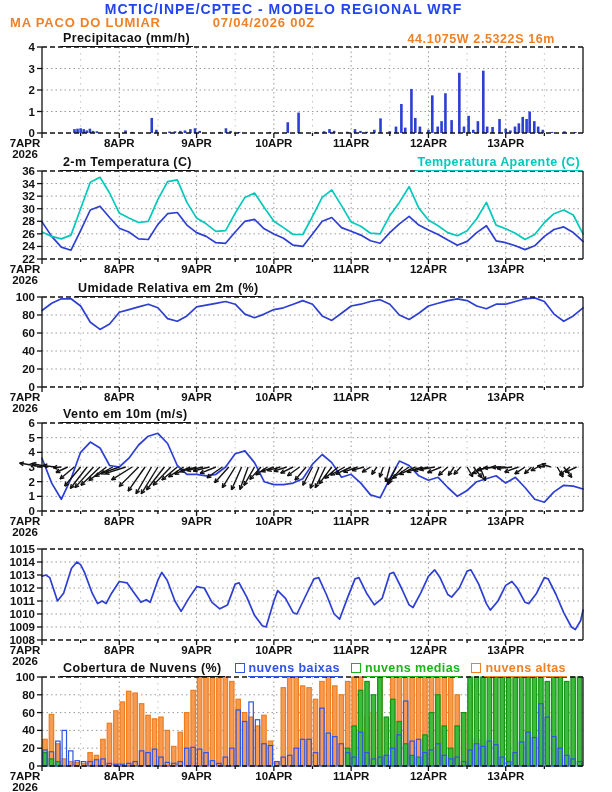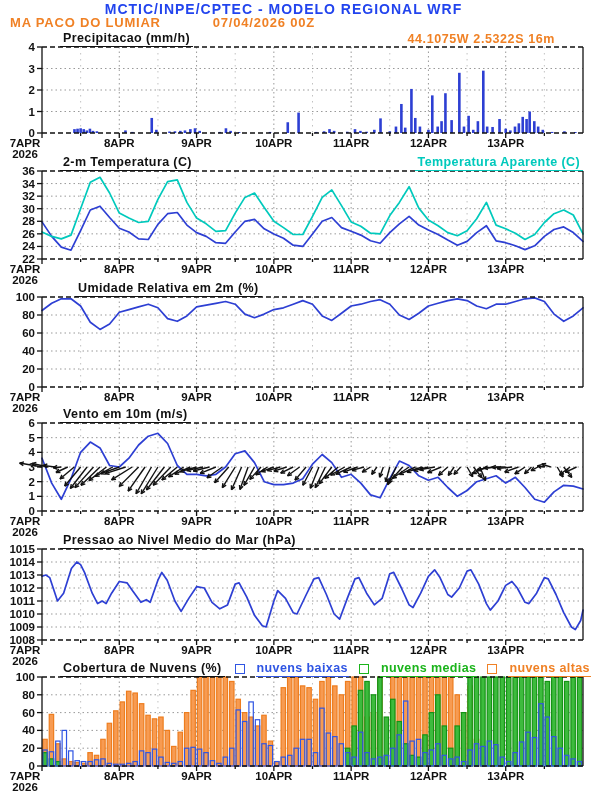--- a/index.html
+++ b/index.html
@@ -7,21 +7,21 @@
         font-family:"Liberation Sans",sans-serif;}
   .hdr1{position:absolute;top:1px;left:0;width:567px;text-align:center;
         font-size:14px;font-weight:bold;letter-spacing:1px;}
   .hdr2{position:absolute;top:15px;left:10px;font-size:13px;font-weight:bold;letter-spacing:0.8px;}
   .hdr2 .run{margin-left:52px;}
   .ptitle{position:absolute;height:16px;font-size:12.5px;font-weight:bold;letter-spacing:0.4px;
           color:#111;border-bottom:1.6px solid #111;padding:0 3px;line-height:15px;
           box-sizing:border-box;background:transparent;white-space:nowrap;}
   .coords{position:absolute;top:32px;right:57px;font-size:12.5px;font-weight:bold;letter-spacing:0.6px;}
   .cloudrow{position:absolute;left:60px;top:661px;display:flex;align-items:flex-end;white-space:nowrap;}
-  .cl-item{display:flex;align-items:flex-end;margin-left:10px;gap:8px;}
+  .cl-item{display:flex;align-items:center;margin-left:10px;}
   .cl-sq{display:inline-block;width:8px;height:8px;border-width:1.6px;border-style:solid;
          margin:0 3px 3px 0;background:#fff;}
   .cl-lab{font-size:12.5px;font-weight:bold;letter-spacing:0.4px;line-height:15px;
           border-bottom-width:1.6px;border-bottom-style:solid;padding:0 1px;}
   svg{position:absolute;left:0;top:0;}
 </style>
 </head>
 <body>
 
 <div class="page">
@@ -952,21 +952,20 @@
 
   <div class="ptitle" style="left:60px;top:31px;">Precipitacao (mm/h)</div>
 
   <div class="ptitle" style="left:60px;top:155px;">2-m Temperatura (C)</div>
   <div class="ptitle" id="aparente" style="right: 29px; top: 155px; color: rgb(0, 201, 188); border-bottom-color: rgb(0, 201, 188);">Temperatura Aparente (C)</div>
 
   <div class="ptitle" style="left:75px;top:281px;">Umidade Relativa em 2m (%)</div>
 
   <div class="ptitle" style="left:60px;top:407px;">Vento em 10m (m/s)</div>
 
-  <div class="ptitle" style="left:60px;top:533px;">Pressao ao Nivel Medio do Mar (hPa)</div>
 
   <div class="cloudrow">
     <div class="ptitle" style="position:static;margin-left:0;">Cobertura de Nuvens (%)</div>
     <div class="cl-item">
       <span class="cl-sq" id="sq-baixas" style="border-color: rgb(47, 85, 227);"></span>
       <span class="cl-lab" id="lb-baixas" style="color: rgb(47, 85, 227); border-bottom-color: rgb(47, 85, 227);">nuvens baixas</span>
     </div>
     <div class="cl-item">
       <span class="cl-sq" id="sq-medias" style="border-color: rgb(27, 180, 27);"></span>
       <span class="cl-lab" id="lb-medias" style="color: rgb(27, 180, 27); border-bottom-color: rgb(27, 180, 27);">nuvens medias</span>

